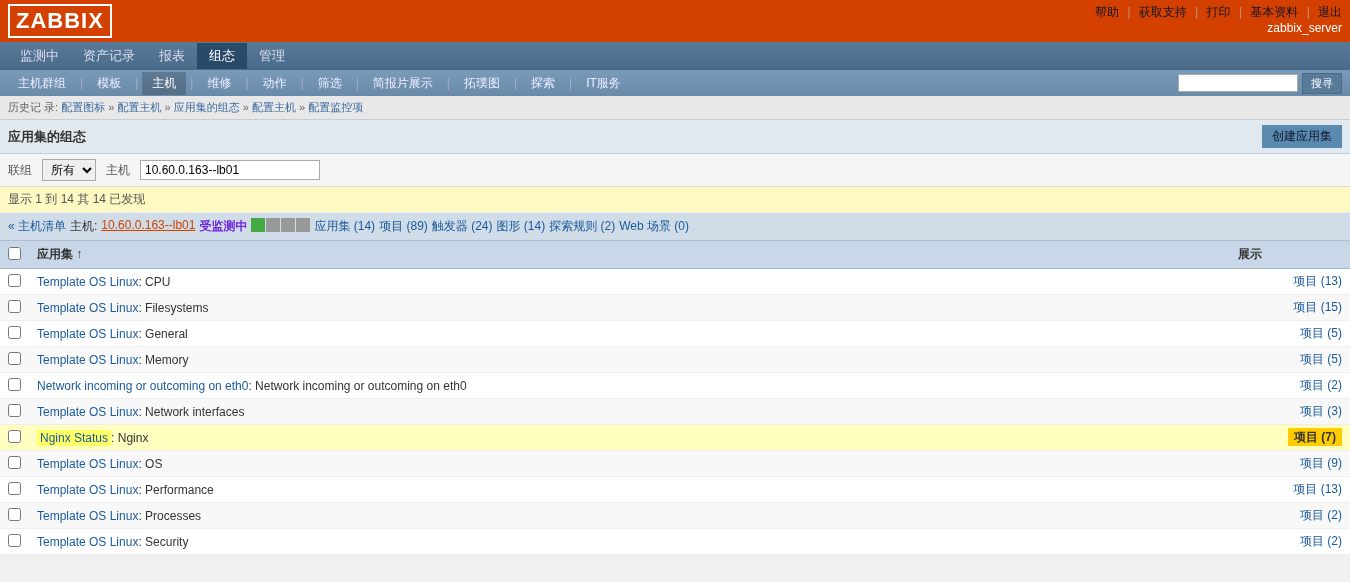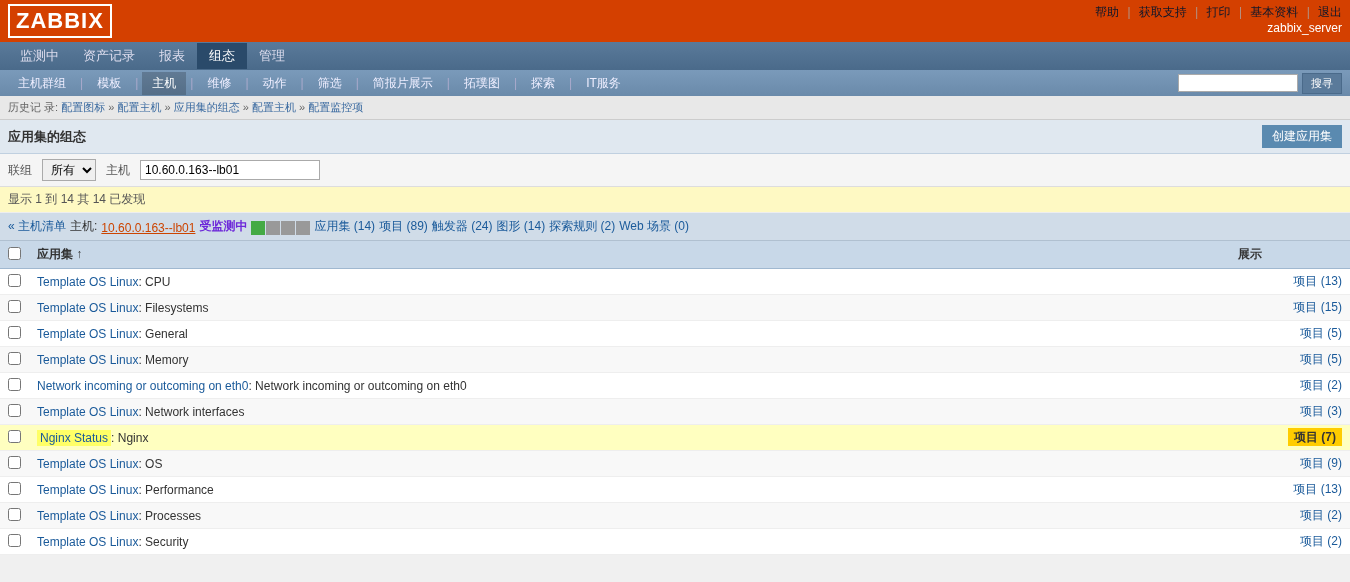--- a/index.html
+++ b/index.html
@@ -134,21 +134,21 @@
       font-size: 13px;
       font-weight: bold;
       color: #333;
       border-bottom: 1px solid #c0d0e0;
       display: flex;
       align-items: center;
       justify-content: space-between;
     }
     .create-btn {
       background: #5a8ab0;
-      color: #ffffff;
+      color: #0f172a;
       border: none;
       padding: 3px 10px;
       font-size: 12px;
       cursor: pointer;
     }
 
     
     .filter-row {
       background: #f5f5f5;
       padding: 5px 8px;
@@ -181,21 +181,21 @@
       background: #fef9c3;
       border-bottom: 1px solid #eee;
     }
 
     
     .host-nav {
       background: #d0dce8;
       padding: 5px 8px;
       border-bottom: 1px solid #b0c0d0;
       display: flex;
-      align-items: flex-end;
+      align-items: flex-start;
       gap: 4px;
       font-size: 12px;
       flex-wrap: wrap;
     }
     .host-nav a {
       color: #1a5a9a;
       text-decoration: none;
     }
     .host-nav .host-link {
       color: #cc4400;

